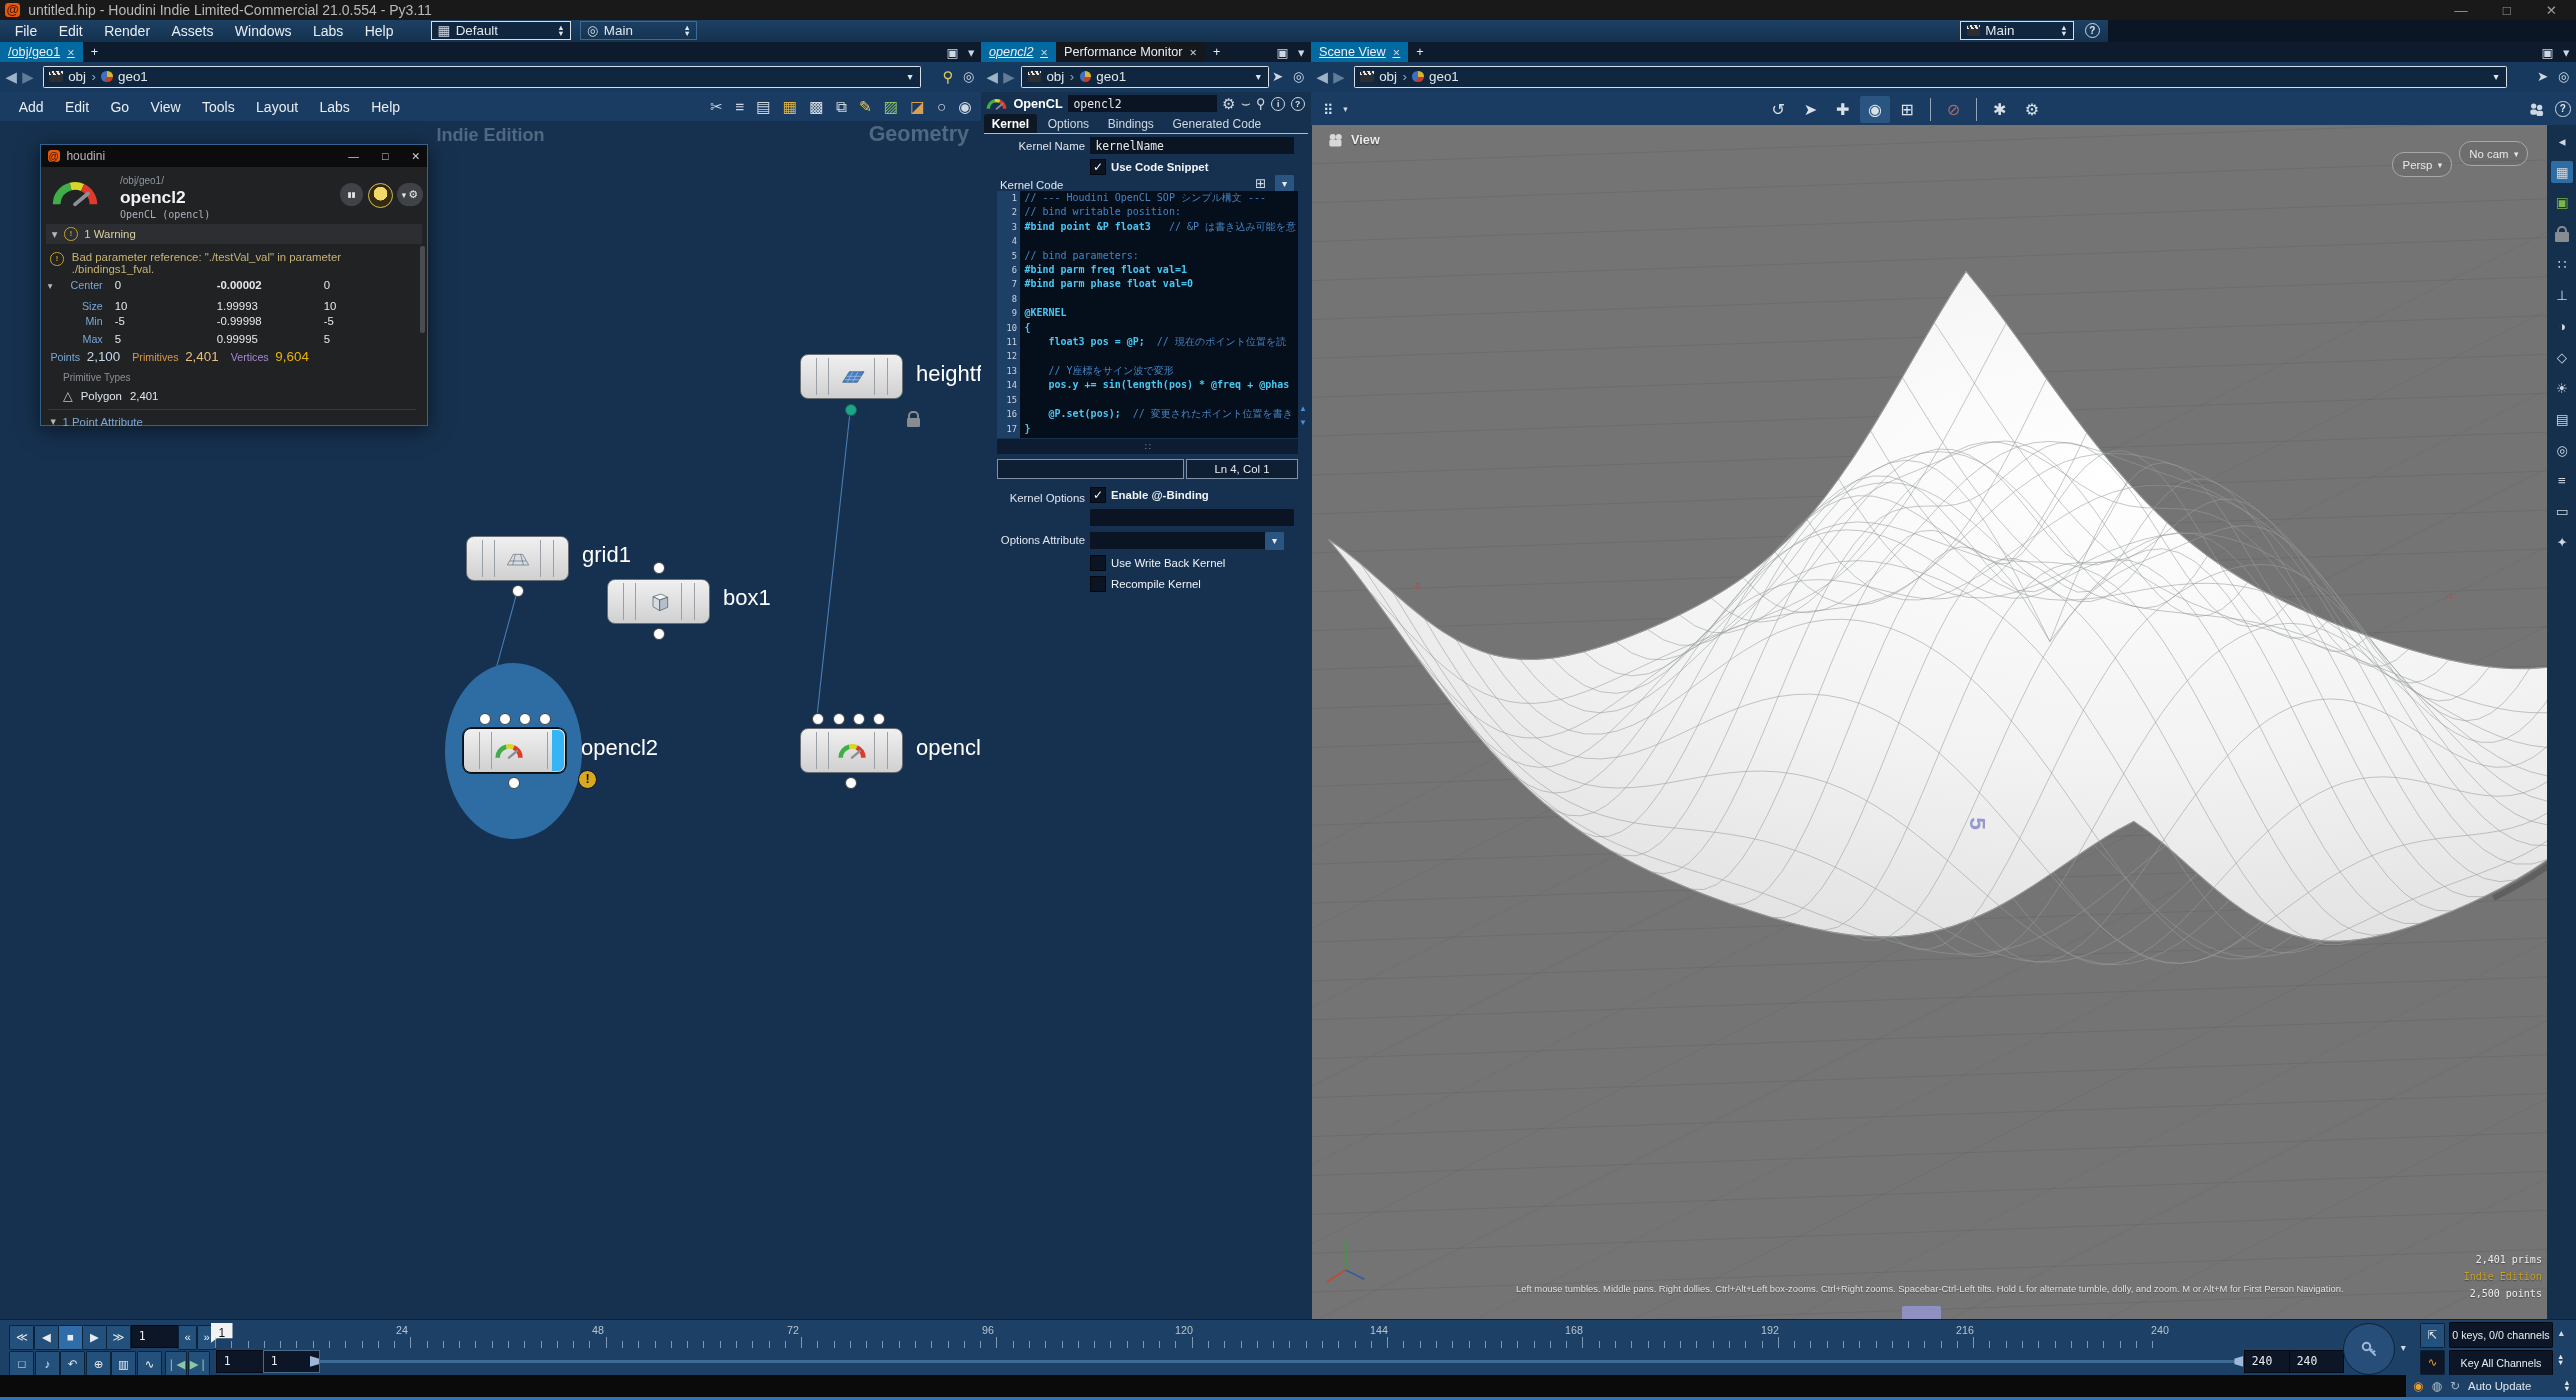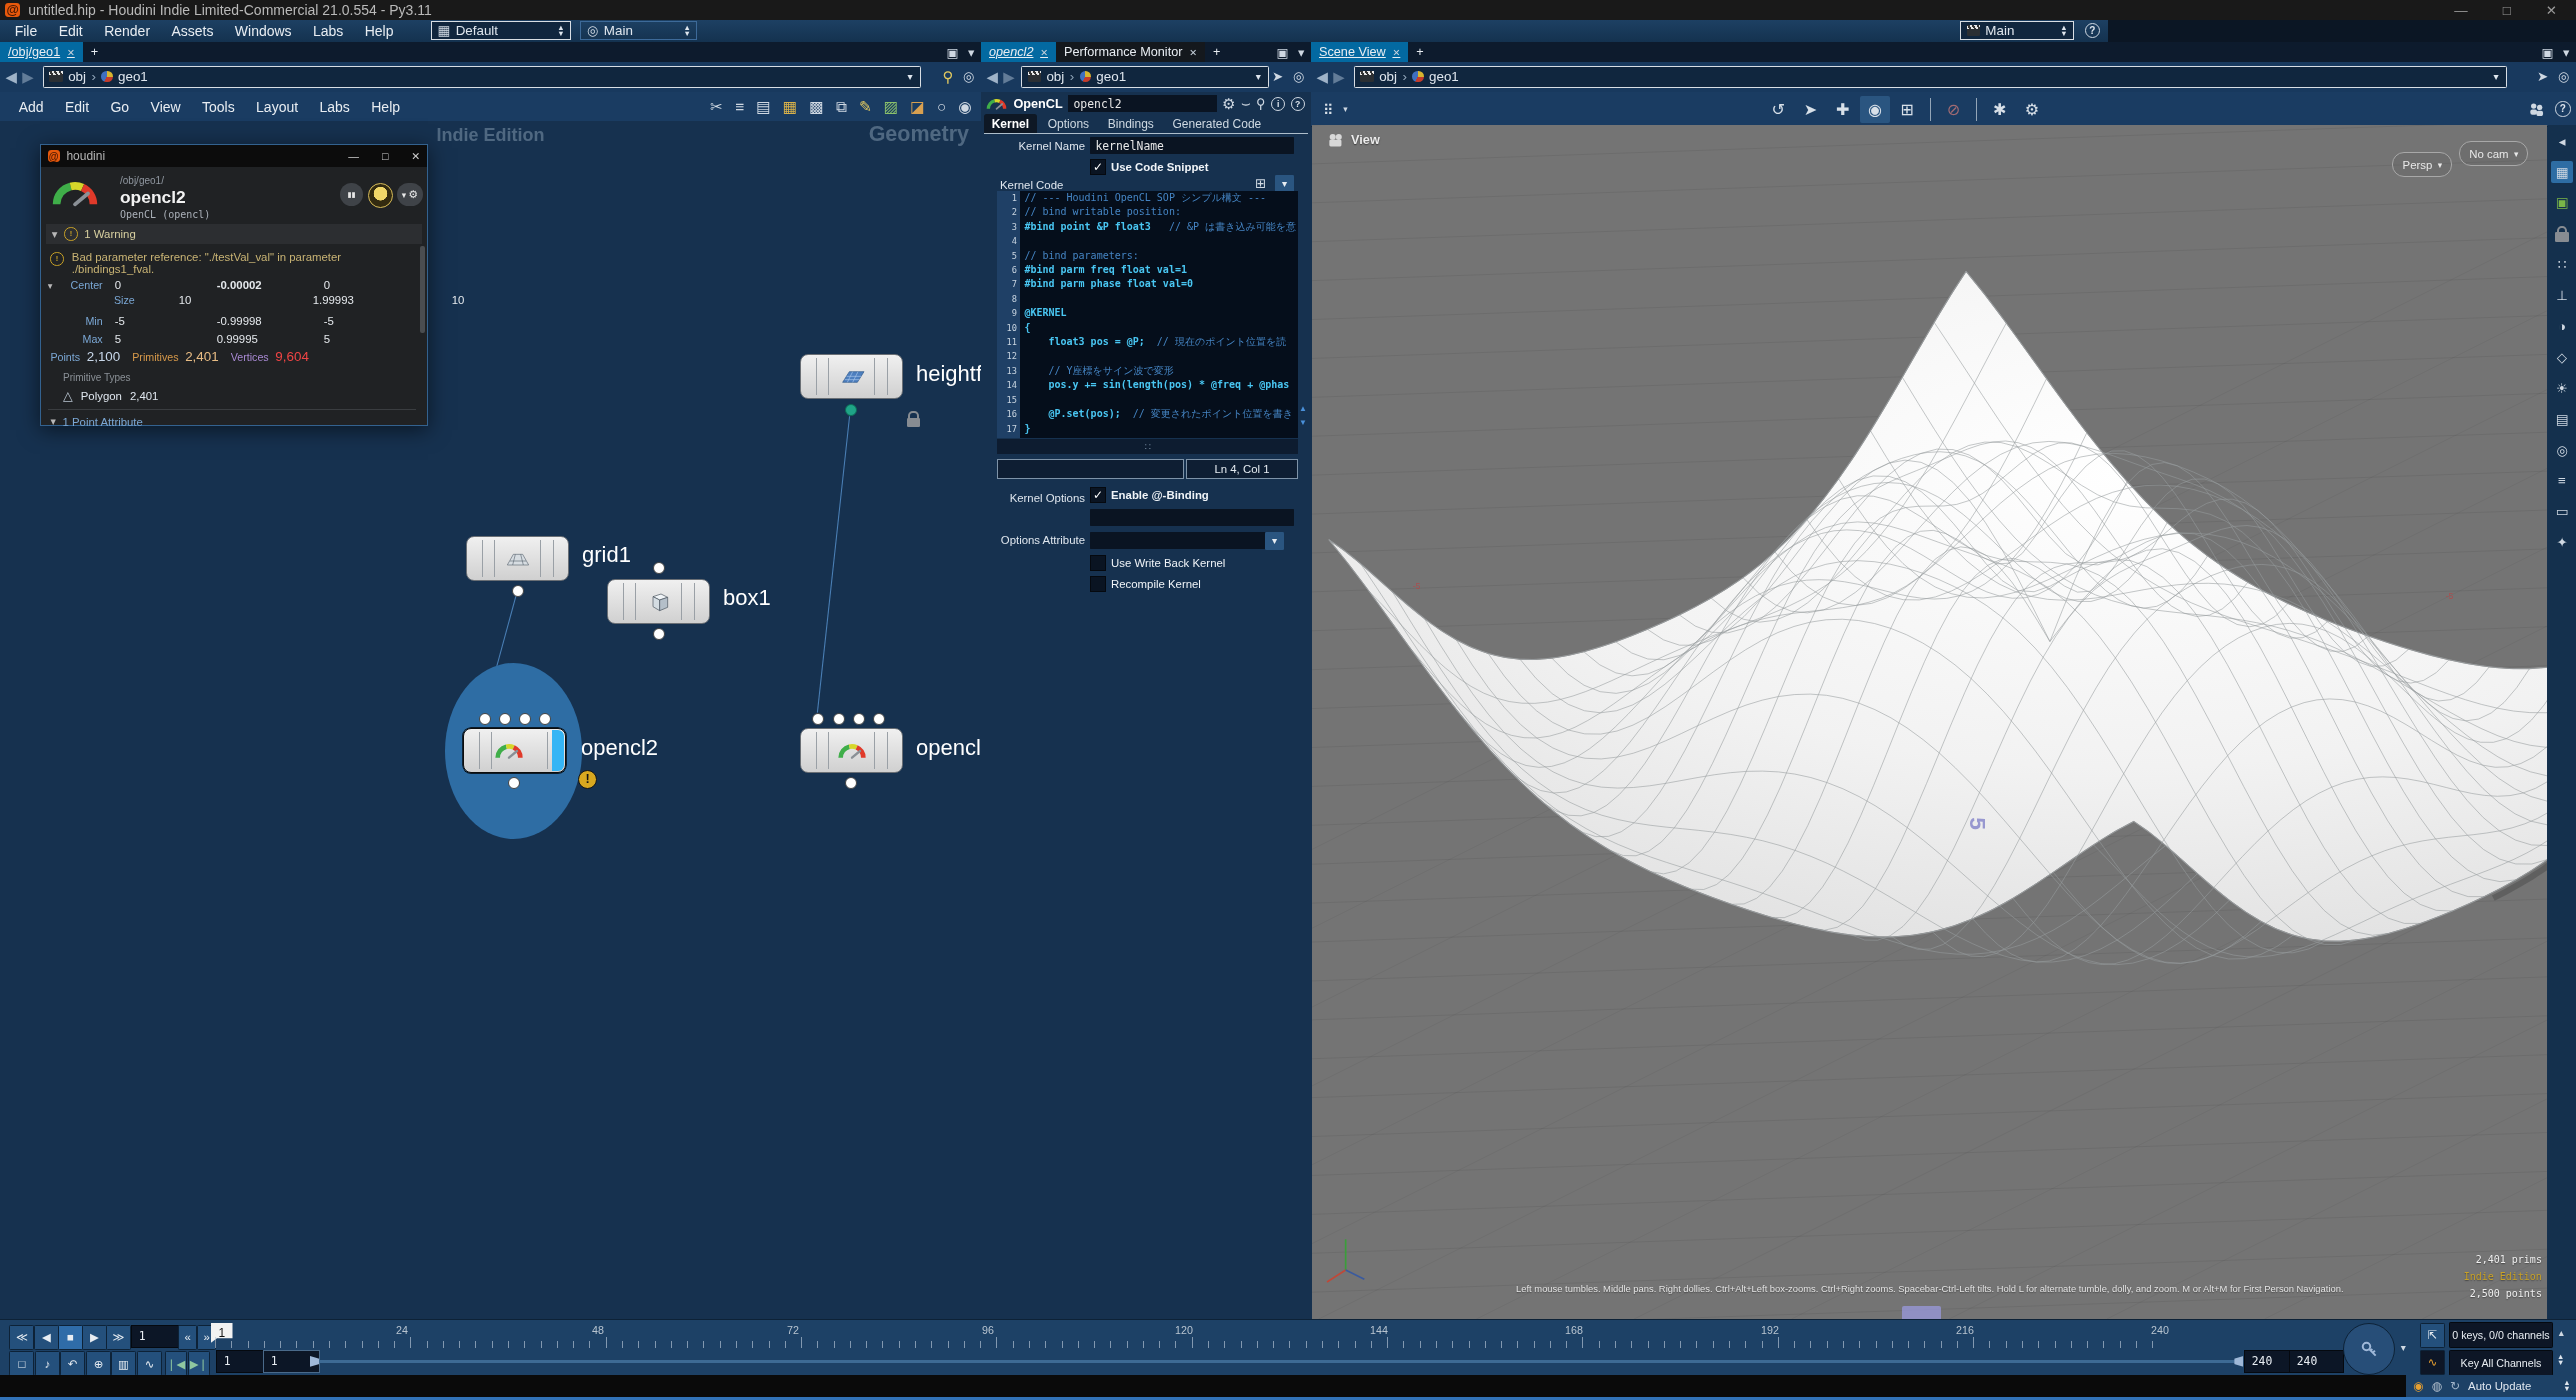--- a/index.html
+++ b/index.html
@@ -371,21 +371,21 @@
     <span>Bad parameter reference: "./testVal_val" in parameter ./bindings1_fval.</span>
   </div>
   <div class="abs" id="iw-bounds" style="left:6.7px;top:131px">
       <div style="display: flex; align-items: center; height: 18px;">
         <span style="width: 16px; color: rgb(184, 184, 184); font-size: 9.4px;">▾</span>
         <span class="btbl-lbl">Center</span>
         <span class="btbl-val" style="width: 102px; padding-left: 12px;">0</span>
         <span class="btbl-val" style="width: 107px; font-weight: bold;">-0.00002</span>
         <span class="btbl-val">0</span>
       </div>
-      <div style="display: flex; align-items: flex-start; height: 18px; gap: 32px;">
+      <div style="display: flex; align-items: flex-end; height: 18px;">
         <span style="width: 16px; color: rgb(184, 184, 184); font-size: 9.4px;"></span>
         <span class="btbl-lbl">Size</span>
         <span class="btbl-val" style="width: 102px; padding-left: 12px;">10</span>
         <span class="btbl-val" style="width: 107px;">1.99993</span>
         <span class="btbl-val">10</span>
       </div>
       <div style="display: flex; align-items: center; height: 18px;">
         <span style="width: 16px; color: rgb(184, 184, 184); font-size: 9.4px;"></span>
         <span class="btbl-lbl">Min</span>
         <span class="btbl-val" style="width: 102px; padding-left: 12px;">-5</span>
@@ -399,21 +399,21 @@
         <span class="btbl-val" style="width: 107px;">0.99995</span>
         <span class="btbl-val">5</span>
       </div>
     </div>
   <div class="abs" id="iw-counts" style="left:9.4px;top:204px;display:flex;gap:12px;align-items:baseline">
       <span style="color: rgb(122, 167, 212); font-size: 10.7px;">Points</span>
       <span class="cnt-val" style="color: rgb(201, 216, 234); margin-left: -5.4px;">2,100</span>
       <span style="color: rgb(216, 154, 74); font-size: 10.7px;">Primitives</span>
       <span class="cnt-val" style="color: rgb(232, 188, 132); margin-left: -5.4px;">2,401</span>
       <span style="color: rgb(169, 138, 212); font-size: 10.7px;">Vertices</span>
-      <span class="cnt-val" style="color: #ef4444; margin-left: -5.4px; text-align: right;">9,604</span>
+      <span class="cnt-val" style="color: #eab308; margin-left: -5.4px; text-align: right;">9,604</span>
     </div>
   <div class="abs" style="left:22px;top:227px;color:#8a9096;font-size:10px">Primitive Types</div>
   <div class="abs row" style="left:22px;top:243px;gap:8px">
     <span style="color:#b8c4d0;font-size:12.7px">△</span>
     <span style="font-size:11.4px">Polygon</span>
     <span style="font-size:11.4px">2,401</span>
   </div>
   <div class="abs" style="left:6.7px;top:264px;width:368px;height:0.7px;background:#3a3d40"></div>
   <div class="abs row" style="left:9.4px;top:270px;gap:6.7px">
     <span style="color:#b8b8b8">▾</span>

